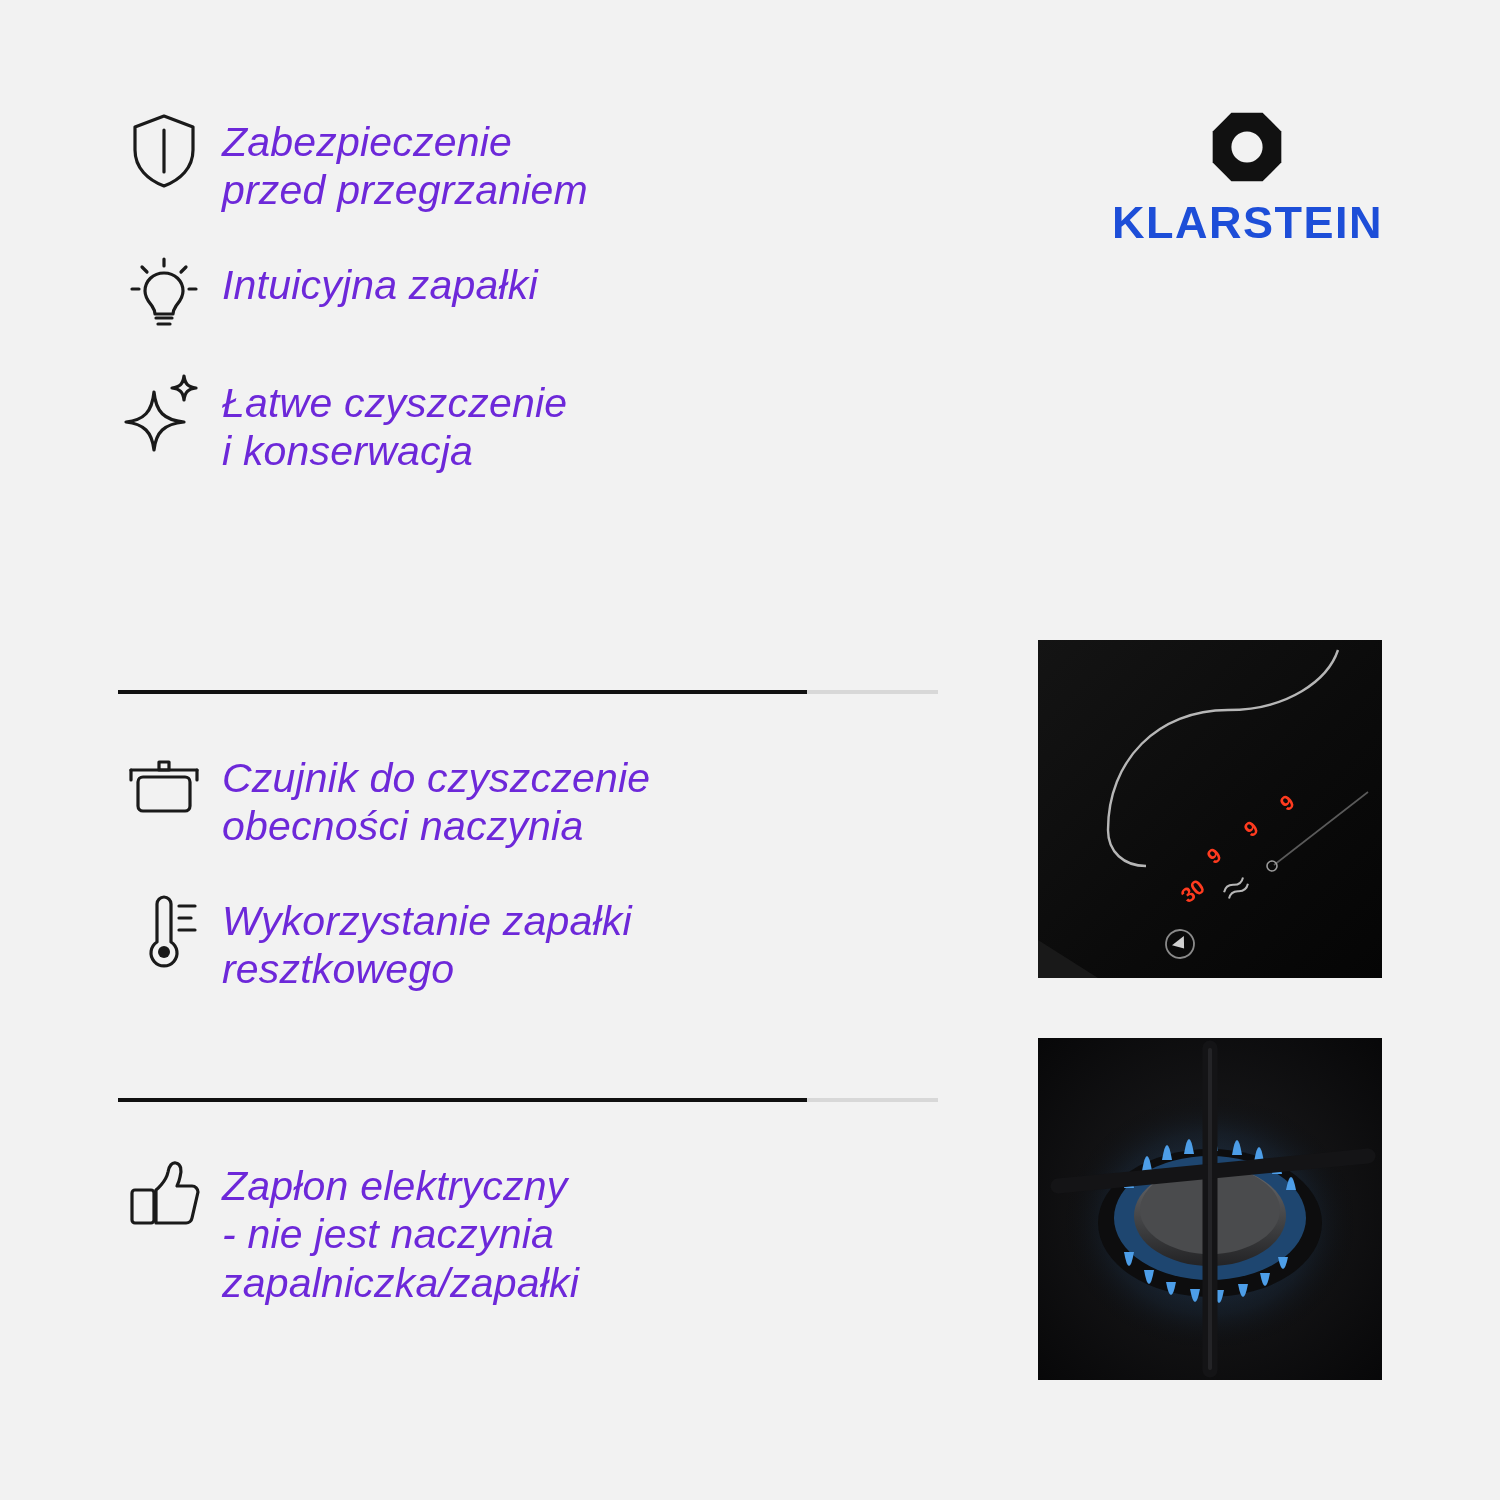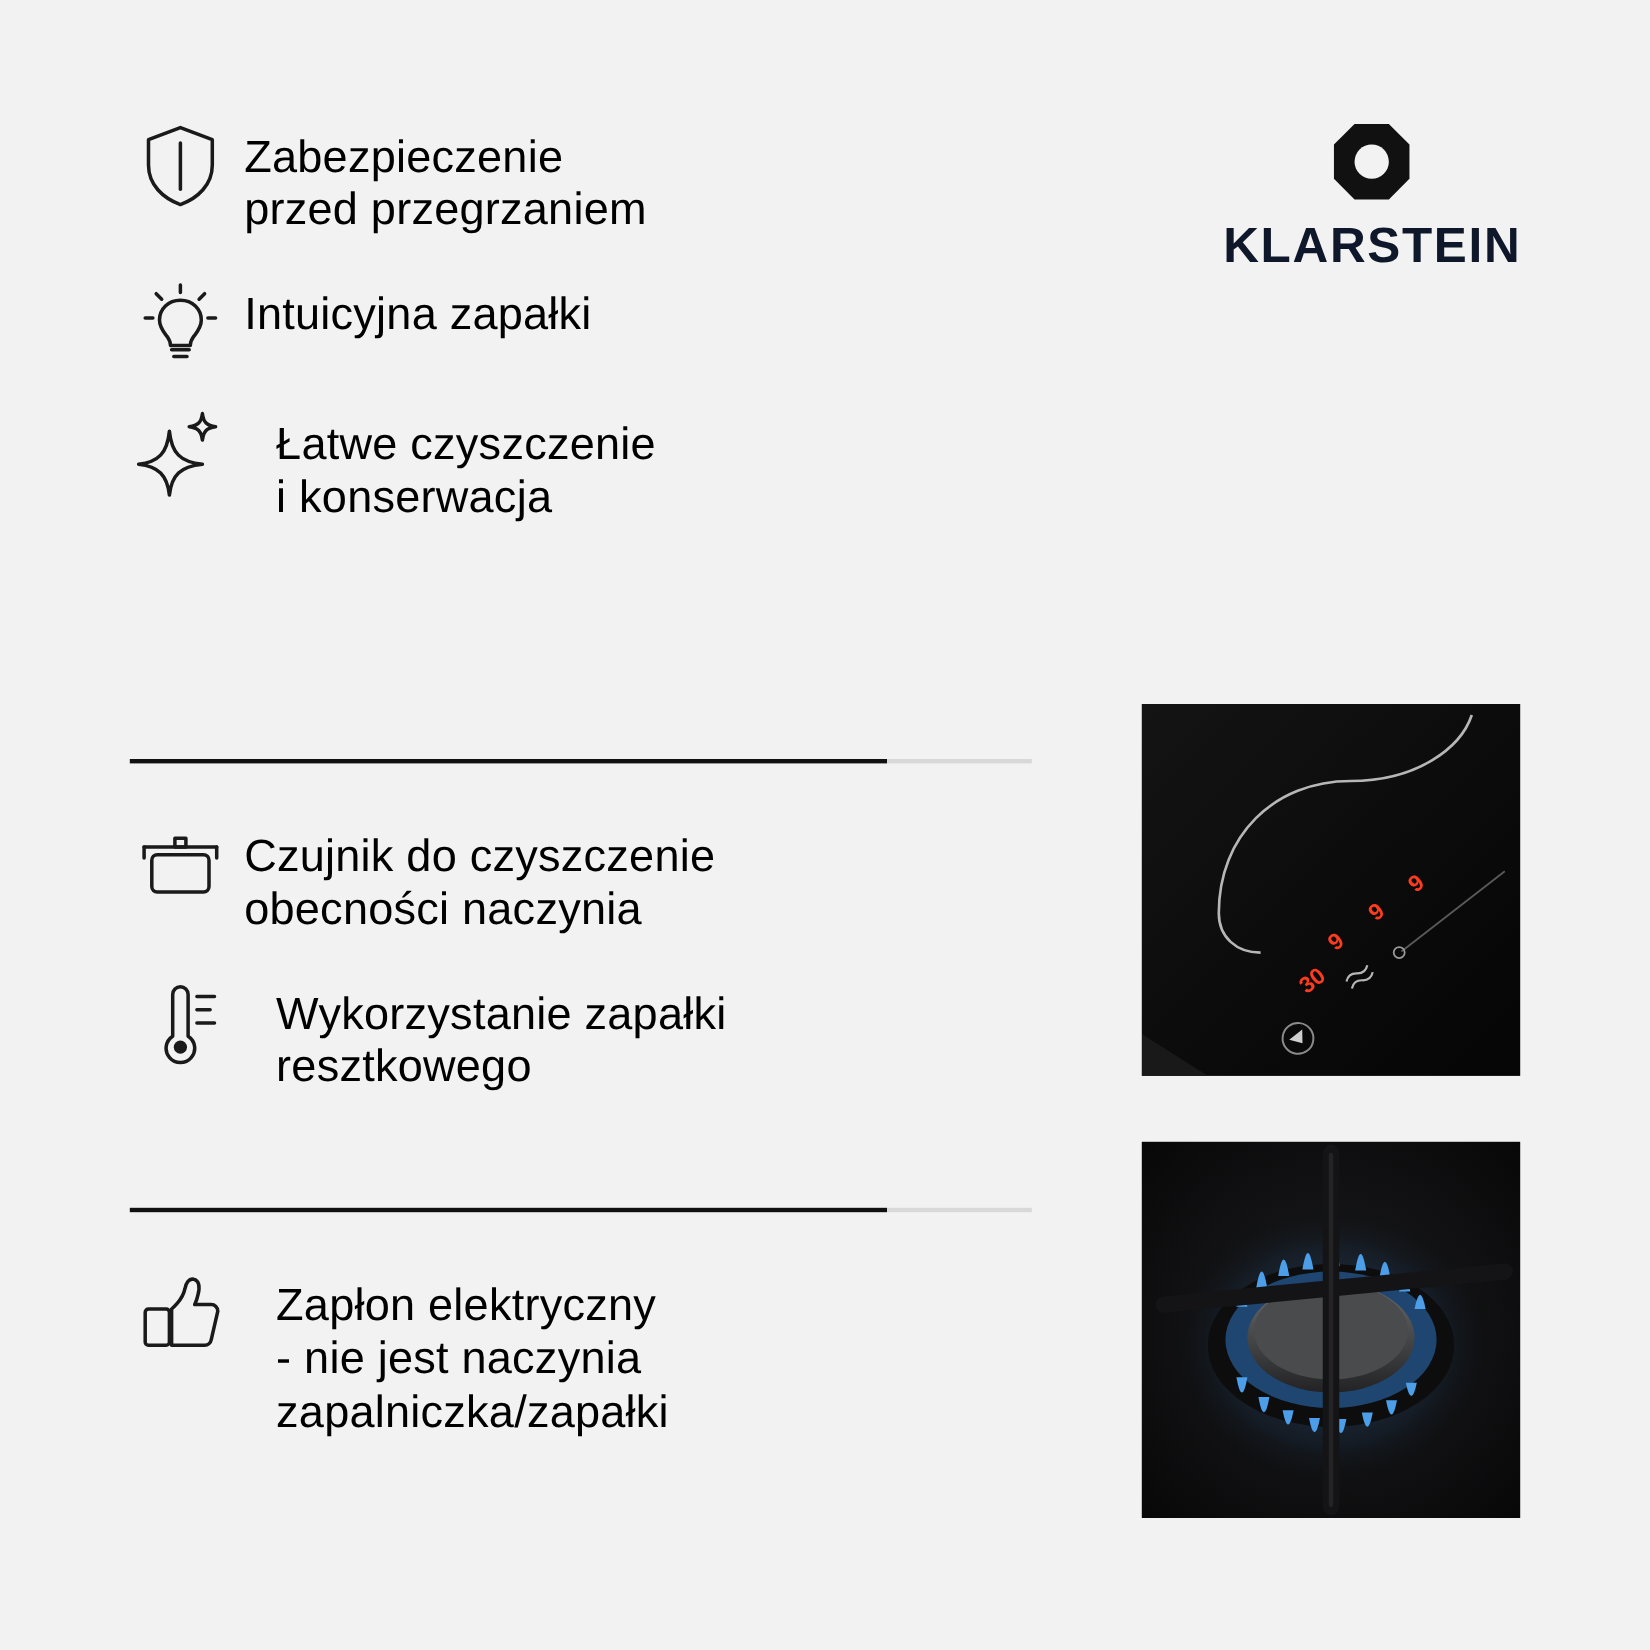--- a/index.html
+++ b/index.html
@@ -32,21 +32,21 @@
   .brand-mark {
     width: 78px;
     height: 78px;
     margin: 0 auto 14px auto;
     display: block;
   }
   .brand-name {
     font-size: 45px;
     letter-spacing: 1.5px;
     font-weight: 700;
-    color: #0f172a;
+    color: #1d4ed8;
     line-height: 1;
   }
 
   
   .group {
     position: absolute;
     left: 118px;
     width: 820px;
   }
   #group-1 { top: 112px; }
@@ -58,41 +58,42 @@
     height: 4px;
     background: linear-gradient(to right, #111 0%, #111 84%, #d8d8d8 84%, #d8d8d8 100%);
     margin-bottom: 54px;
   }
 
   .feature {
     display: flex;
     align-items: flex-start;
     margin-bottom: 40px;
   }
-  .feature:last-child { margin-bottom: 0; gap: 29px; }
+  .feature:last-child { margin-bottom: 0; }
 
   .feature-icon {
     flex: 0 0 92px;
     width: 92px;
     height: 78px;
     display: flex;
     align-items: center;
     justify-content: center;
     margin-right: 12px;
   }
   .feature-icon svg {
     display: block;
   }
   .feature-text {
     font-size: 41px;
     line-height: 1.18;
-    color: #000000;
+    color: #6d28d9;
     white-space: pre-line;
     padding-top: 6px;
     letter-spacing: 0.2px;
+    font-style: italic;
   }
 
   
   .photo {
     position: absolute;
     overflow: hidden;
     background: #000;
   }
   #photo-induction {
     left: 1038px;

